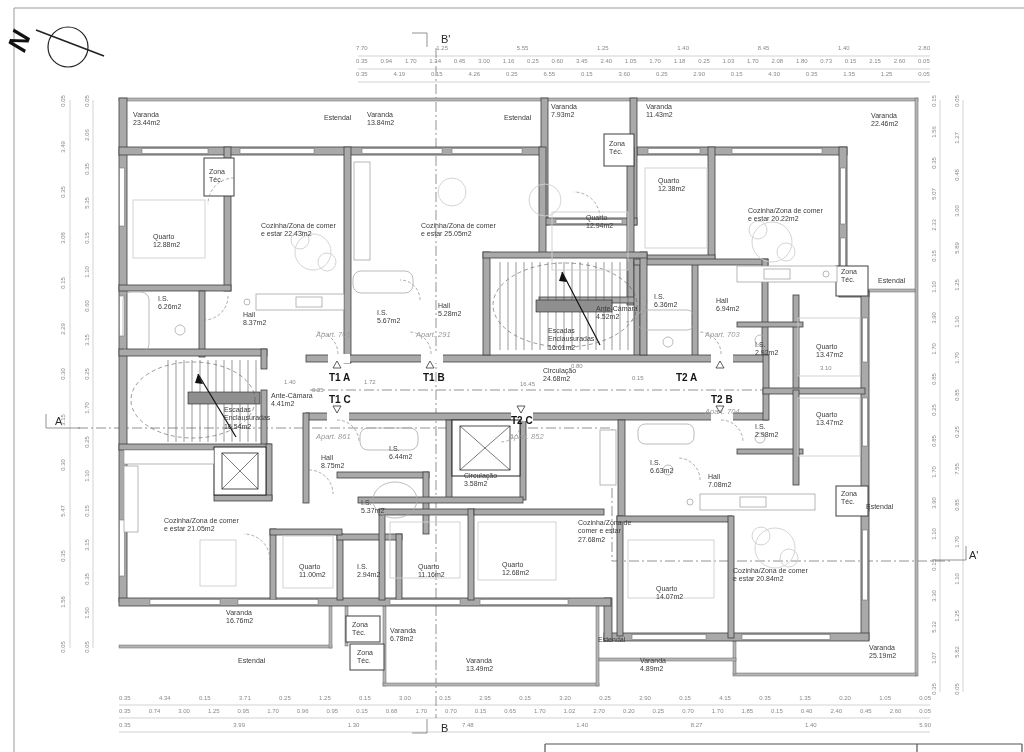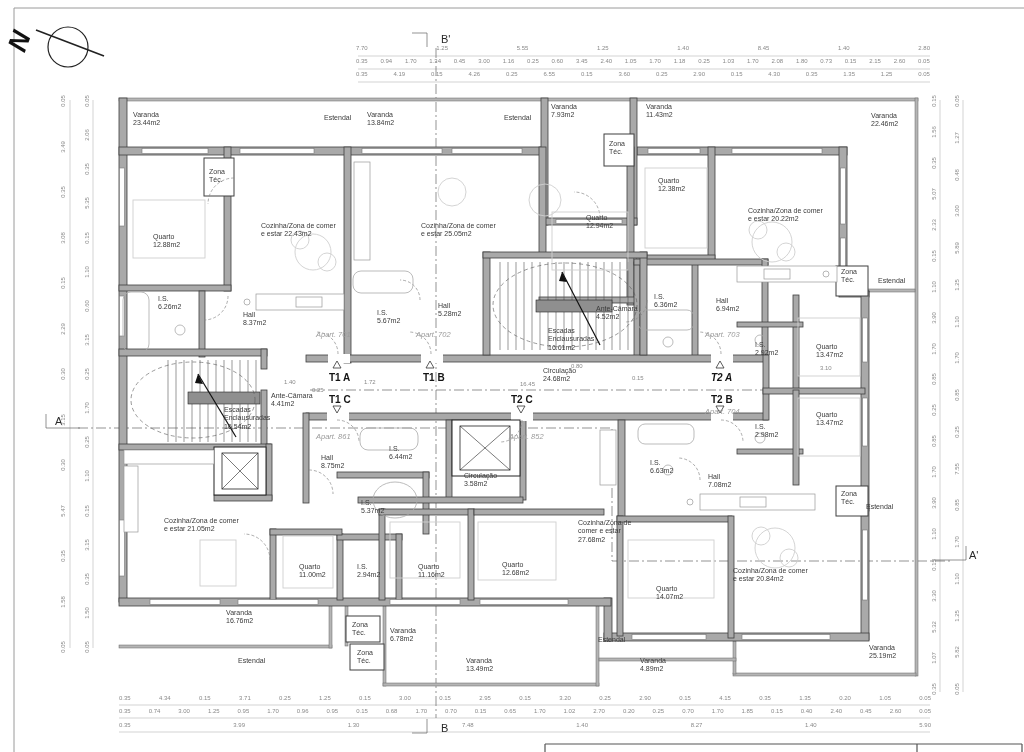--- a/index.html
+++ b/index.html
@@ -336,30 +336,30 @@
       <div class="lbl room" style="left: 226px; top: 609px; width: 46px;">Varanda 16.76m2</div>
       <div class="lbl room" style="left: 238px; top: 657px; width: 44px;">Estendal</div>
       <div class="lbl room" style="left: 352px; top: 621px; width: 26px;">Zona Téc.</div>
       <div class="lbl room" style="left: 357px; top: 649px; width: 26px;">Zona Téc.</div>
       <div class="lbl room" style="left: 390px; top: 627px; width: 46px;">Varanda 6.78m2</div>
       <div class="lbl room" style="left: 466px; top: 657px; width: 46px;">Varanda 13.49m2</div>
       <div class="lbl room" style="left: 598px; top: 636px; width: 44px;">Estendal</div>
       <div class="lbl room" style="left: 640px; top: 657px; width: 46px;">Varanda 4.89m2</div>
       <div class="lbl room" style="left: 869px; top: 644px; width: 46px;">Varanda 25.19m2</div>
       <div class="lbl apt" style="left: 316px; top: 331px;">Apart. 701</div>
-      <div class="lbl apt" style="left: 416px; top: 331px;">Apart. 702</div>
+      <div class="lbl apt" style="left: 416px; top: 331px;">Apart. 291</div>
       <div class="lbl apt" style="left: 705px; top: 331px; text-align: right;">Apart. 703</div>
       <div class="lbl apt" style="left: 705px; top: 408px;">Apart. 704</div>
       <div class="lbl apt" style="left: 509px; top: 433px;">Apart. 852</div>
       <div class="lbl apt" style="left: 316px; top: 433px;">Apart. 861</div>
       <div class="lbl type" style="left: 329px; top: 372px;">T1 A</div>
       <div class="lbl type" style="left: 423px; top: 372px; text-align: center;">T1 B</div>
-      <div class="lbl type" style="left: 711px; top: 372px; font-style: italic;">T2 A</div>
+      <div class="lbl type" style="left: 676px; top: 372px;">T2 A</div>
       <div class="lbl type" style="left: 329px; top: 394px;">T1 C</div>
-      <div class="lbl type" style="left: 511px; top: 394px;">T2 C</div>
+      <div class="lbl type" style="left: 511px; top: 415px;">T2 C</div>
       <div class="lbl type" style="left: 711px; top: 394px;">T2 B</div>
       <div class="lbl dim" style="left: 520px; top: 381px;">16.45</div>
       <div class="lbl dim" style="left: 312px; top: 387px;">0.25</div>
       <div class="lbl dim" style="left: 284px; top: 379px;">1.40</div>
       <div class="lbl dim" style="left: 364px; top: 379px;">1.72</div>
       <div class="lbl dim" style="left: 571px; top: 363px;">0.80</div>
       <div class="lbl dim" style="left: 632px; top: 375px;">0.15</div>
       <div class="lbl dim" style="left: 820px; top: 365px;">3.10</div>
       <div class="lbl marker" style="left: 441px; top: 33px;">B'</div>
       <div class="lbl marker" style="left: 441px; top: 722px;">B</div>

